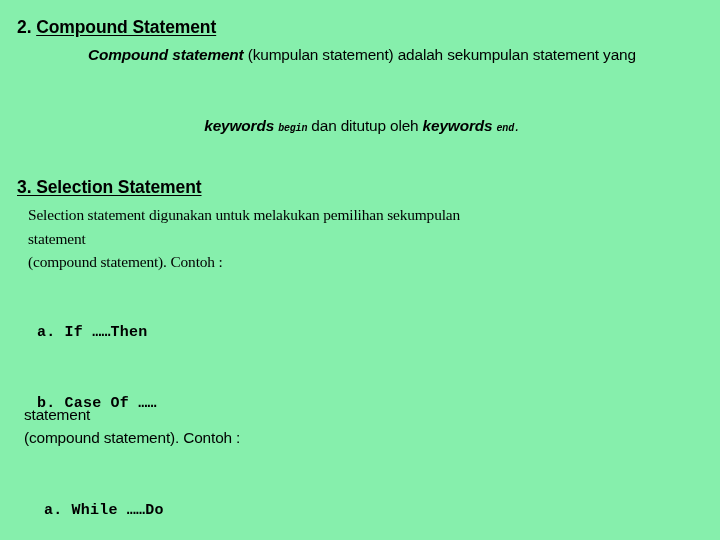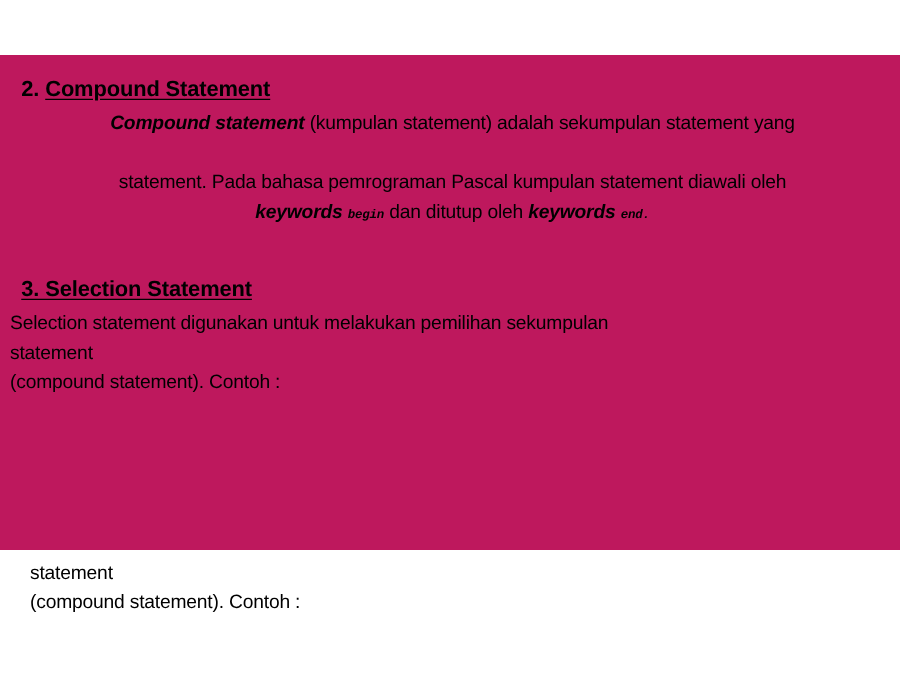--- a/index.html
+++ b/index.html
@@ -11,23 +11,22 @@
     width: 720px;
     height: 540px;
     overflow: hidden;
     font-family: "Liberation Sans", sans-serif;
     color: #000000;
     -webkit-font-smoothing: none;
   }
   .page {
     position: relative;
     width: 720px;
-    height: 396px;
-    background: #be185d;
-    margin-top: 44px;
+    height: 540px;
+    background: #86efac;
   }
 
   
   .heading {
     position: absolute;
     font-family: "Liberation Sans", sans-serif;
     font-weight: bold;
     font-size: 17.5px;
     line-height: 22px;
     letter-spacing: -0.1px;
@@ -76,34 +75,38 @@
 
 <div class="page">
 
   <div class="heading" style="left:17px; top:16px;">
     <span class="num">2.</span><span>&nbsp;</span><span class="ul">Compound Statement</span>
   </div>
 
   <div class="para" style="left:17px; top:43px; width:690px;text-align:center;">
     <span class="bi">Compound statement</span><span> (kumpulan statement) adalah sekumpulan statement yang</span><br>
     <br>
-    <span>statement. Pada bahasa pemrograman Pascal kumpulan statement diawali oleh</span><br>
+    <br>
     <span class="bi">keywords </span><span class="kwmono">begin</span><span> dan ditutup oleh </span><span class="bi">keywords </span><span class="kwmono">end.</span>
   </div>
 
   <div class="heading" style="left:17px; top:176px;">
     <span class="ul">3. Selection Statement</span>
   </div>
 
-  <div class="para" style="left:8px; top:203px; width:690px;">
+  <div class="para" style="left:28px; top:203px; width:690px;font-family:Liberation Serif, serif;">
     <span>Selection statement digunakan untuk melakukan pemilihan sekumpulan</span><br>
     <span>statement</span><br>
     <span>(compound statement). Contoh :</span>
   </div>
 
+  <div class="codelist" style="left:37px; top:274px;">
+    <span class="codeline">a. If ……Then</span>
+    <span class="codeline">b. Case Of ……</span>
+  </div>
 
 
   <div class="para" style="left:24px; top:379px; width:683px;">
     <br>
     <span>statement</span><br>
     <span>(compound statement). Contoh :</span>
   </div>
 
   <div class="codelist" style="left:44px; top:452px;">
     <span class="codeline">a. While ……Do</span>

